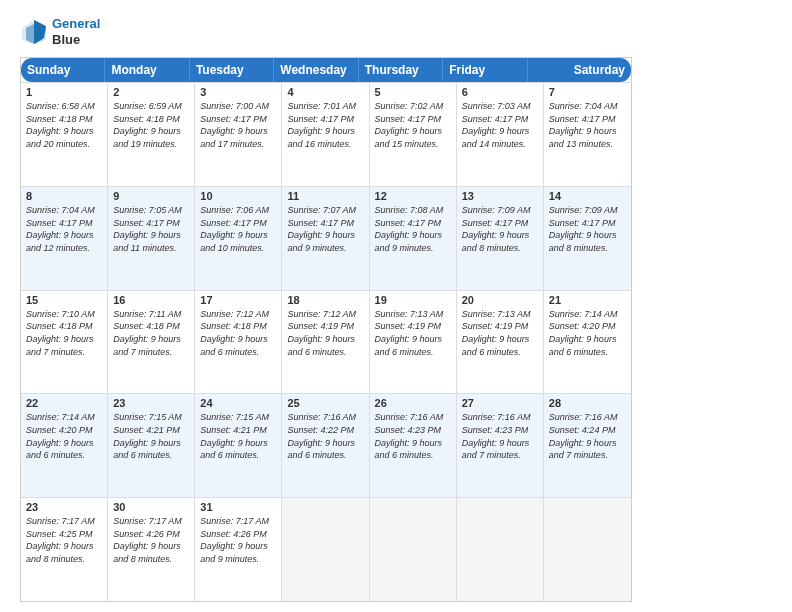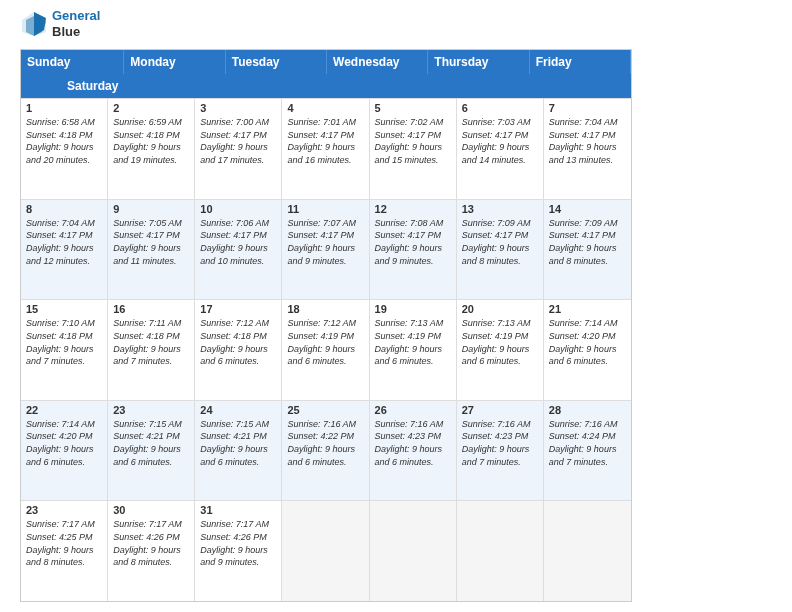--- a/index.html
+++ b/index.html
@@ -6,21 +6,21 @@
     body {
       font-family: Arial, sans-serif;
       background: #fff;
       width: 792px;
       height: 612px;
       overflow: hidden;
     }
     .page {
       width: 652px;
       height: 612px;
-      padding: 8px 20px 10px 20px;
+      padding: 16px 20px 10px 20px;
       display: flex;
       flex-direction: column;
     }
     .header {
       display: flex;
       justify-content: space-between;
       align-items: flex-start;
       margin-bottom: 10px;
     }
     .logo {
@@ -56,22 +56,23 @@
       margin-top: 2px;
     }
     .calendar {
       flex: 1;
       display: flex;
       flex-direction: column;
       border: 1px solid #ccc;
     }
     .cal-header-row {
       display: grid;
-      grid-template-columns: repeat(6, 1fr);
+      grid-template-columns: repeat(7, 1fr);
       background: #2a76c6;
+      border-radius: 11px;
     }
     .cal-header-cell {
       color: #fff;
       font-size: 12px;
       font-weight: bold;
       padding: 5px 6px;
       text-align: left;
       border-right: 1px solid #4a8fd8;
     }
     .cal-header-cell:last-child {

